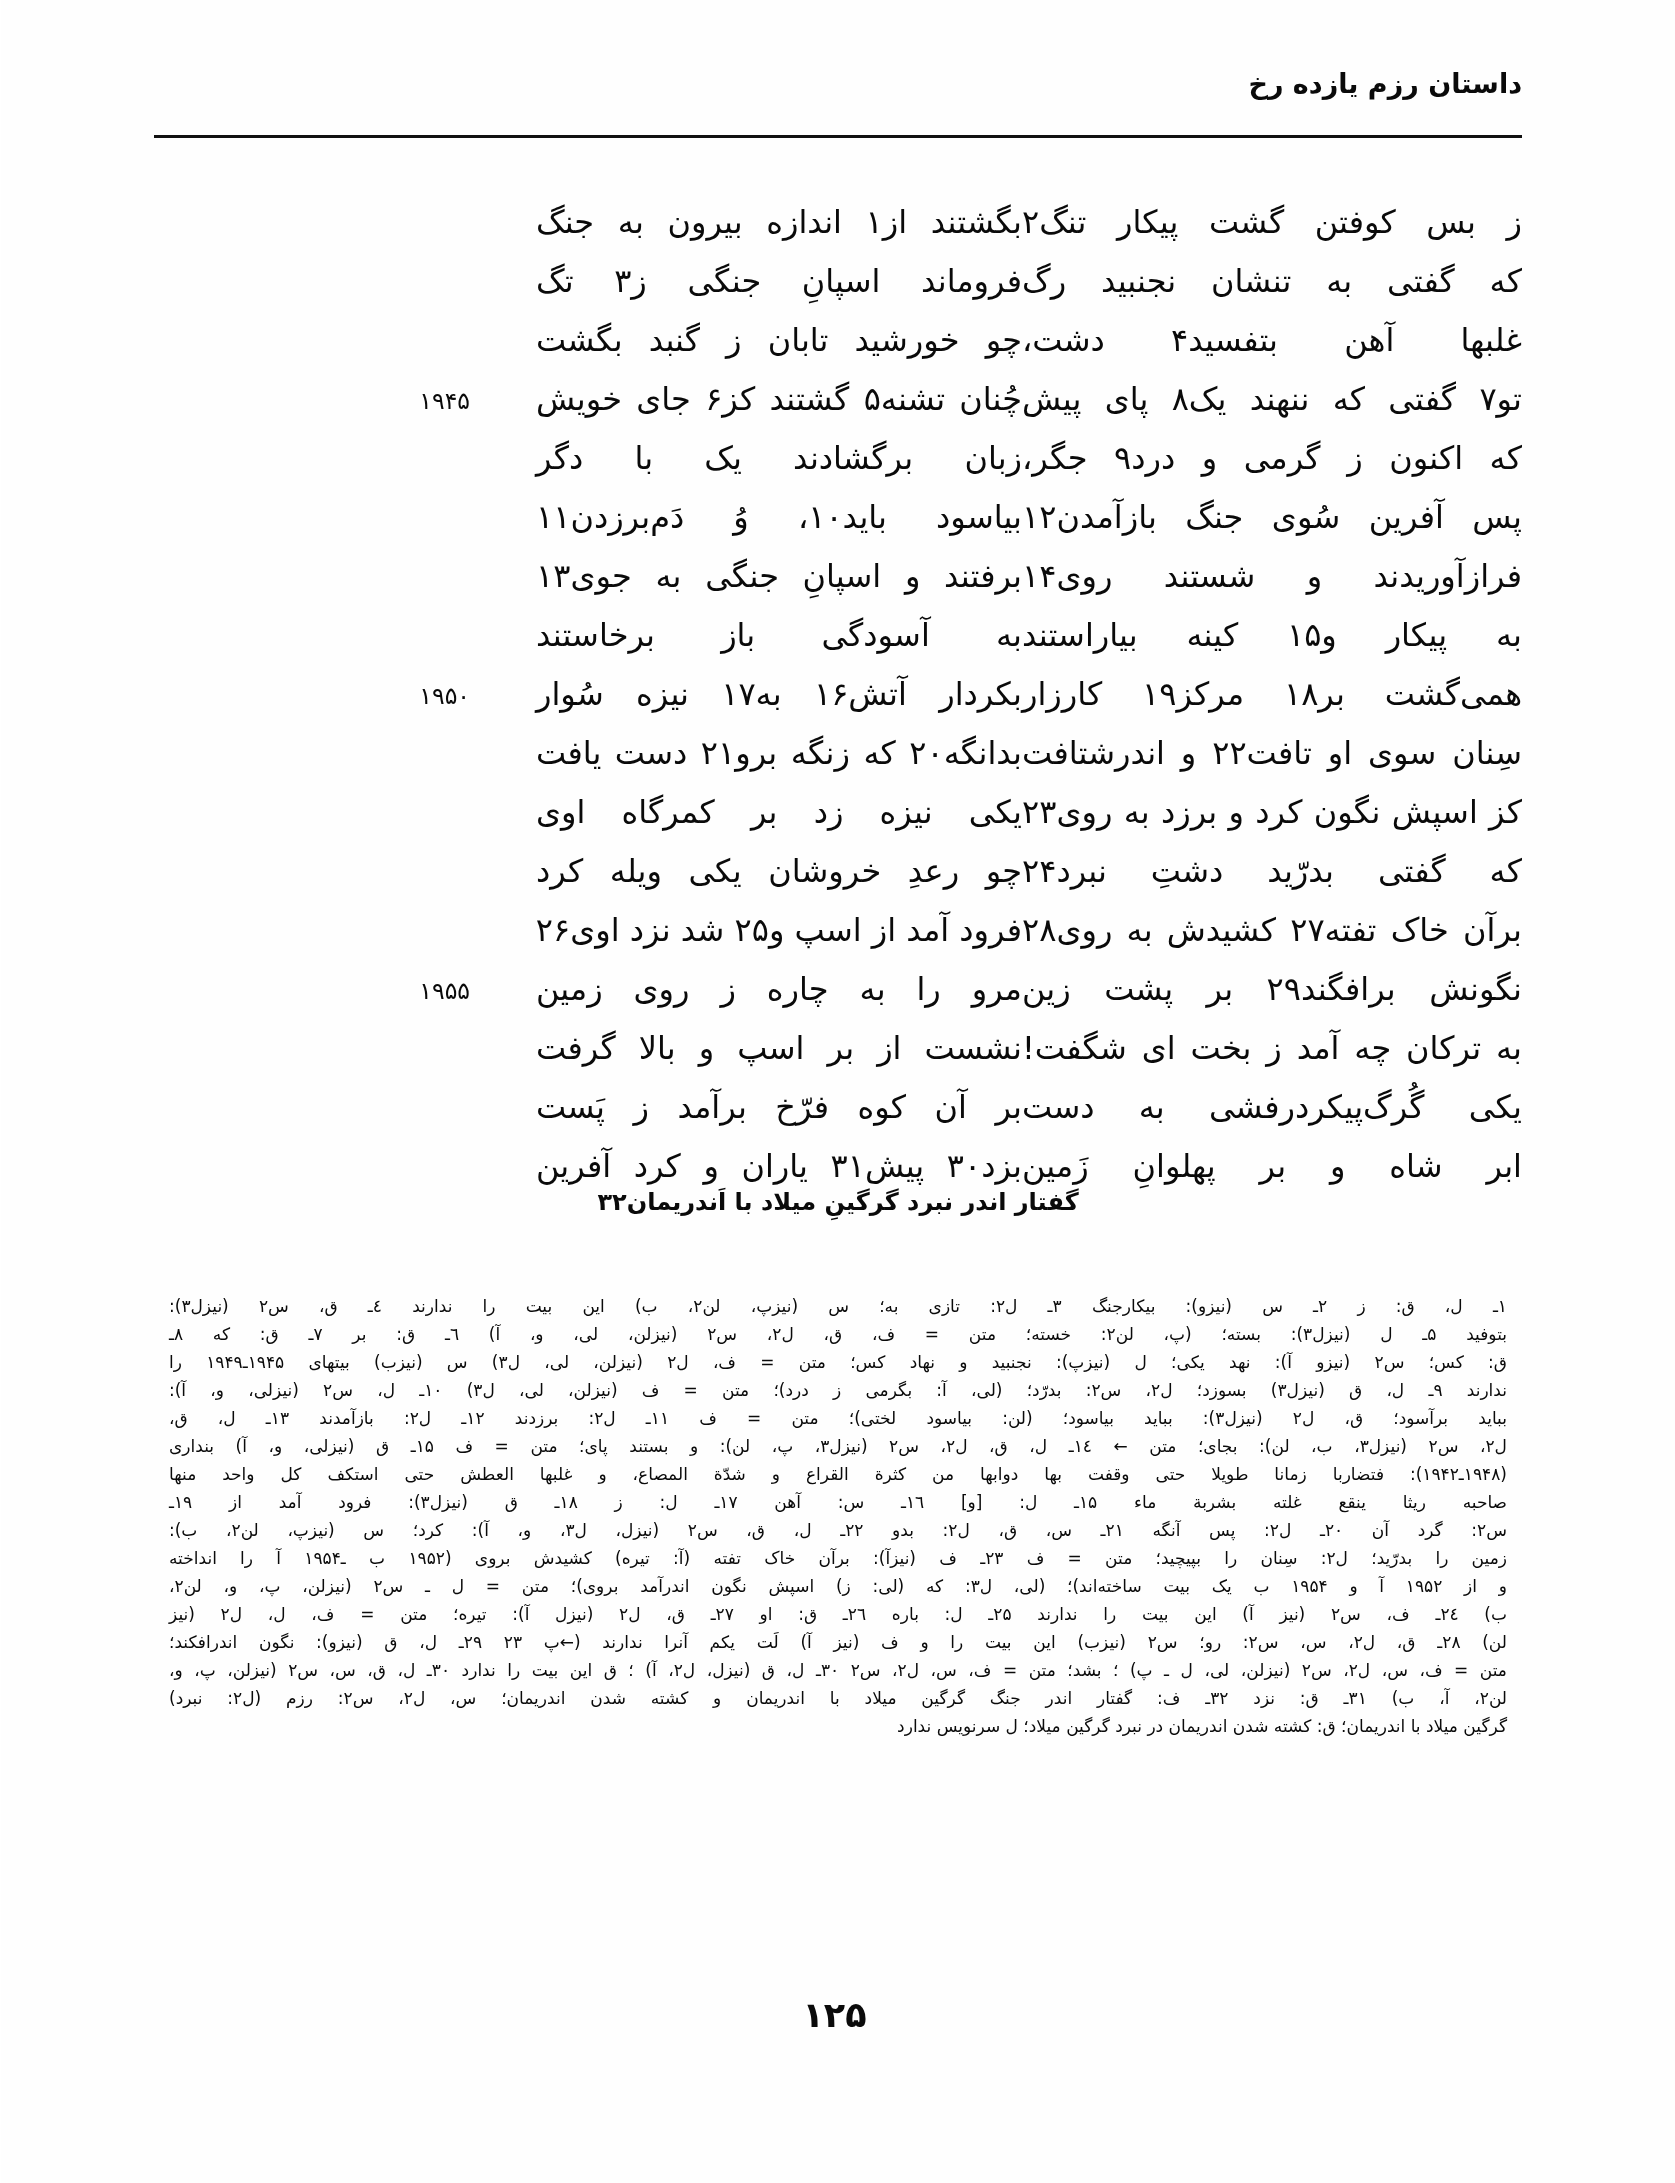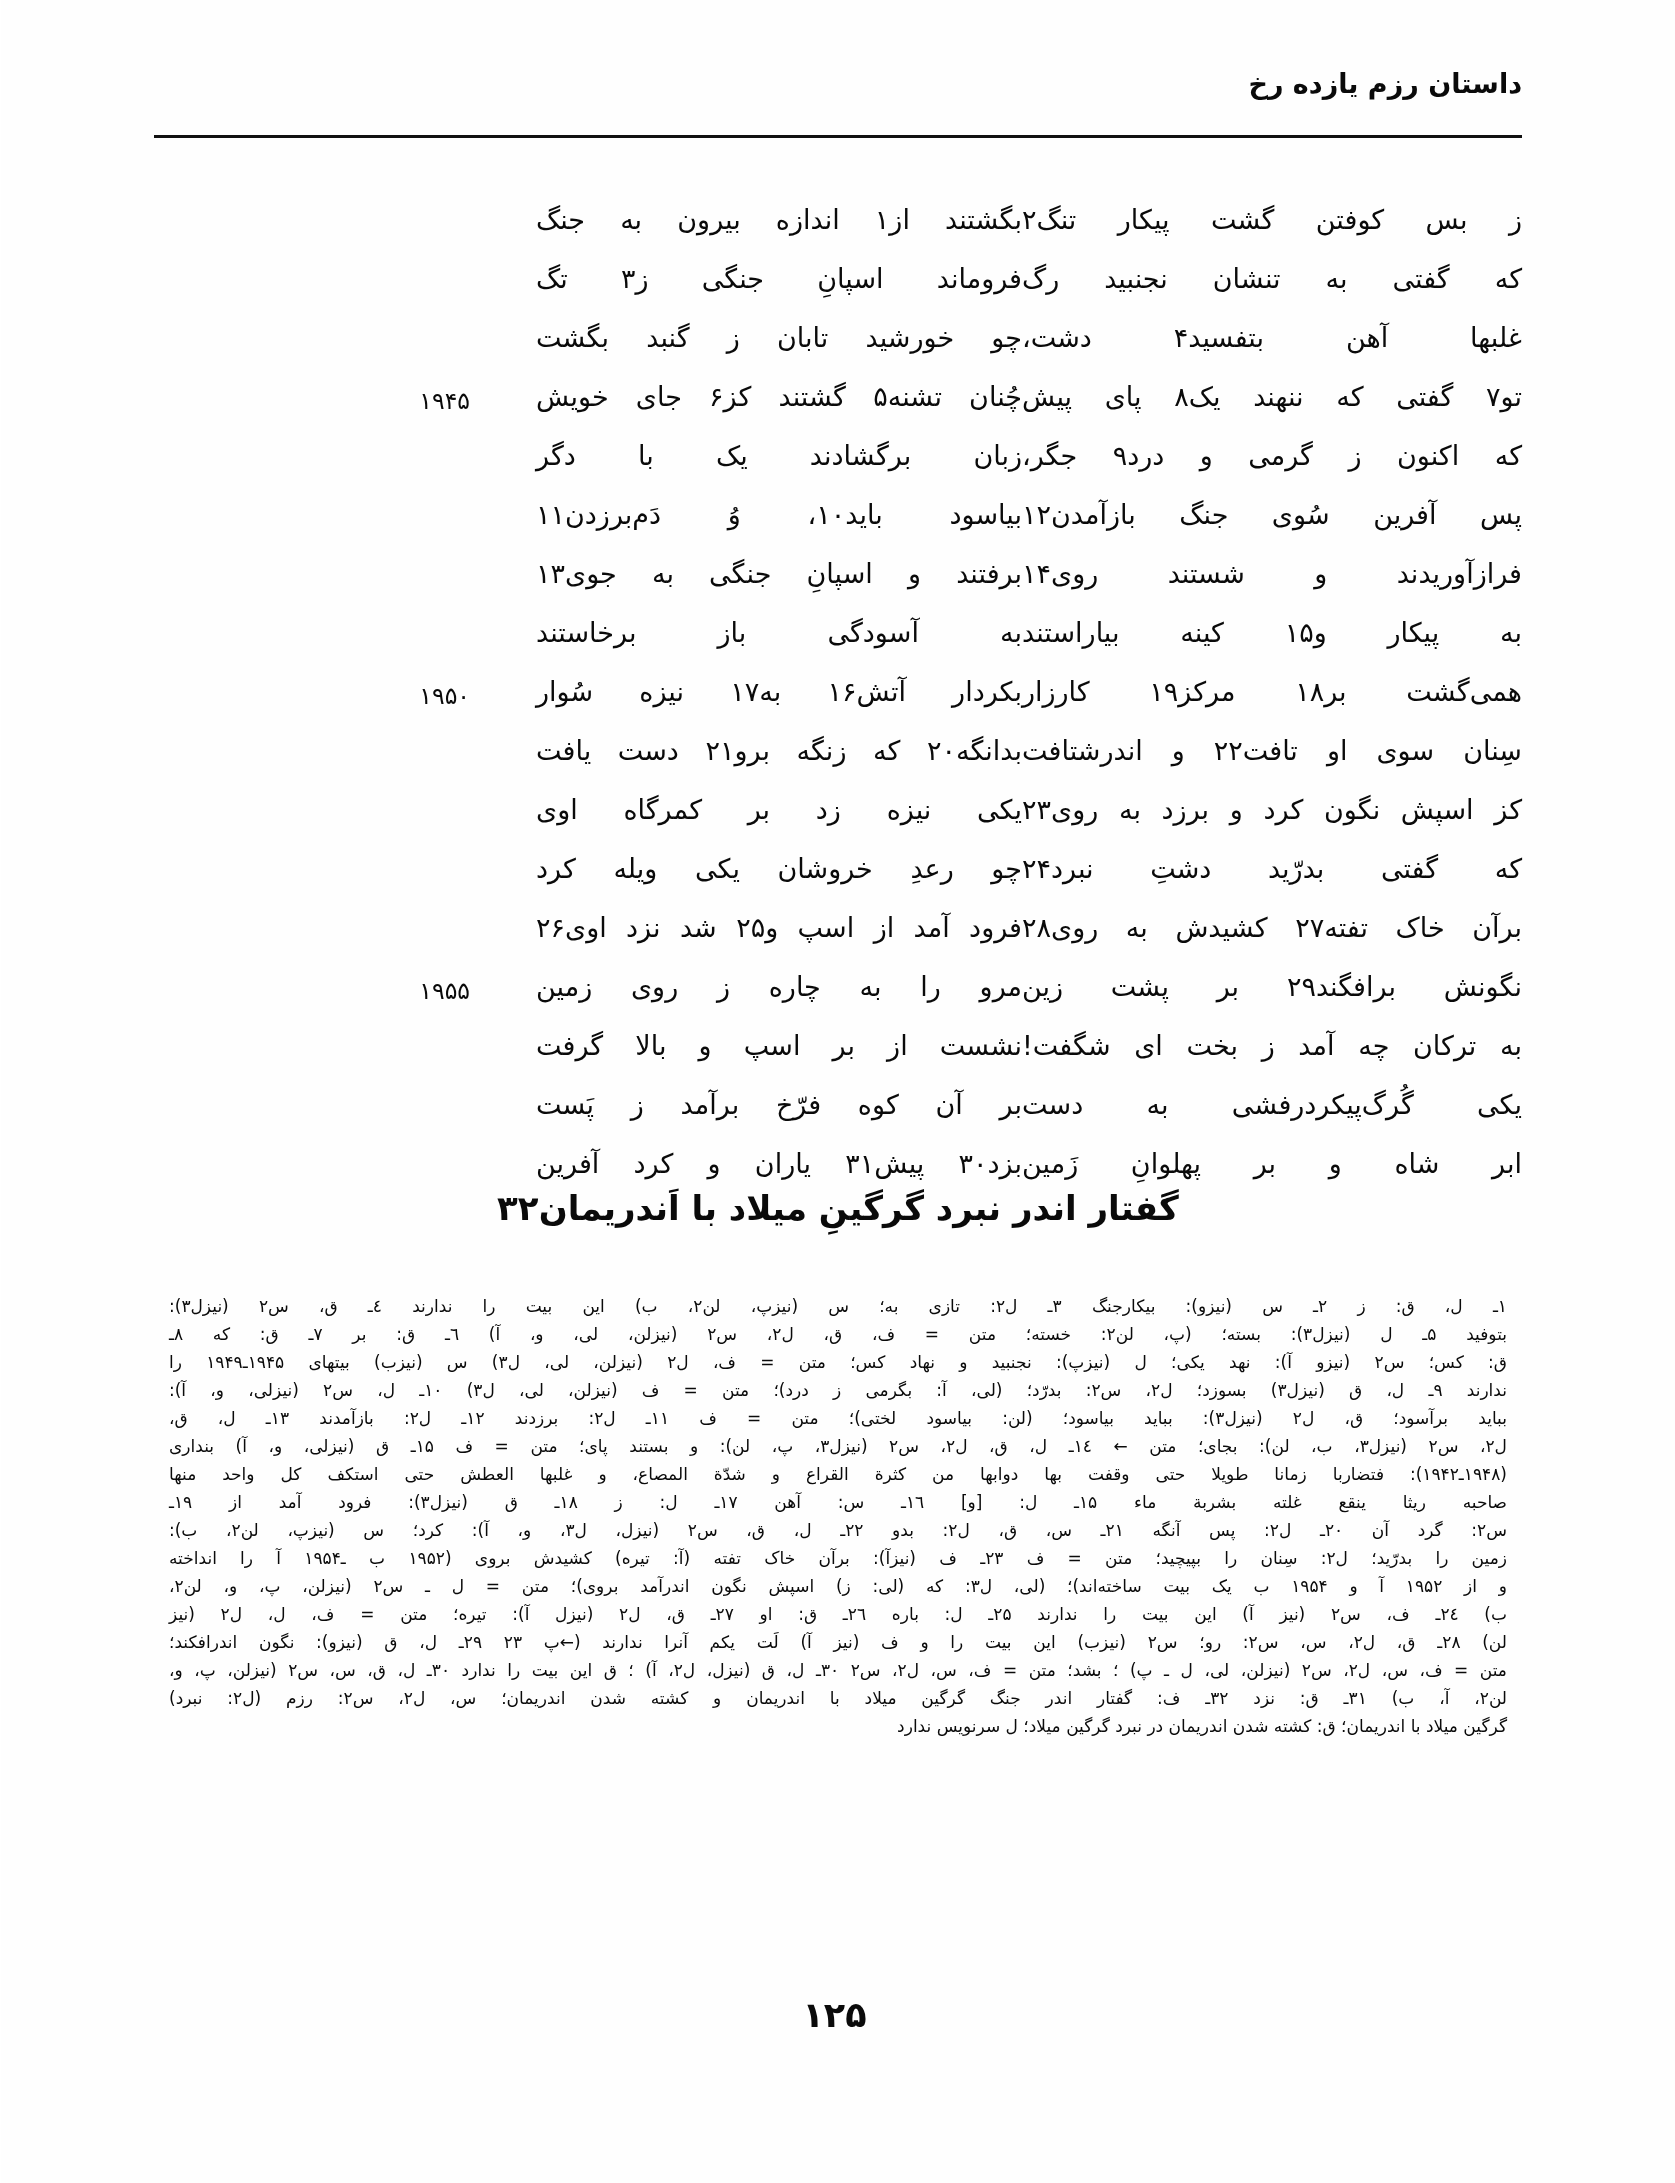--- a/index.html
+++ b/index.html
@@ -51,37 +51,37 @@
     font-size:23.6px;
     text-align:right;
     padding-top:6.8px;
     padding-right:19px;
     box-sizing:border-box;
     letter-spacing:0.7px;
   }
   .hemistich{
     flex:0 0 533px;
     width:533px;
-    font-size:27px;
+    font-size:32px;
     line-height:1.05;
     text-align:justify;
     text-align-last:justify;
     padding-top:2.7px;
     box-sizing:border-box;
     white-space:nowrap;
   }
   .hemistich.right{padding-left:47px;}
   .hemistich.left{flex:0 0 500px;width:500px;}
 
   
   .section-heading{
     position:absolute;
     top:1188px;right:154px;left:154px;
     text-align:center;
-    font-size:34px;
+    font-size:24px;
     font-weight:700;
     letter-spacing:0.3px;
   }
 
   
   .apparatus{
     position:absolute;
     top:1293px;right:169px;left:169px;
     font-size:17px;
     line-height:1.62;

